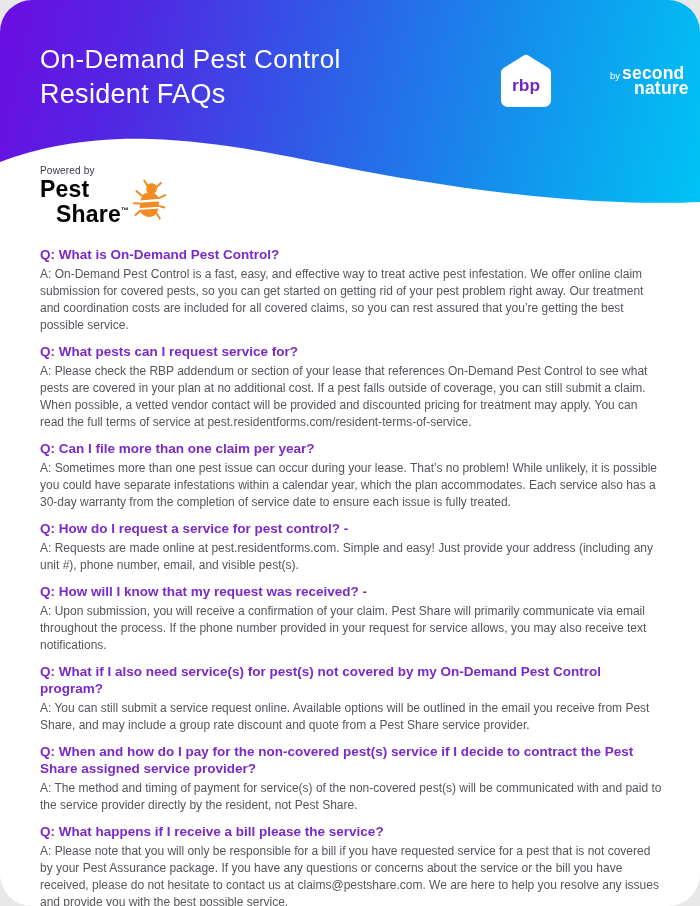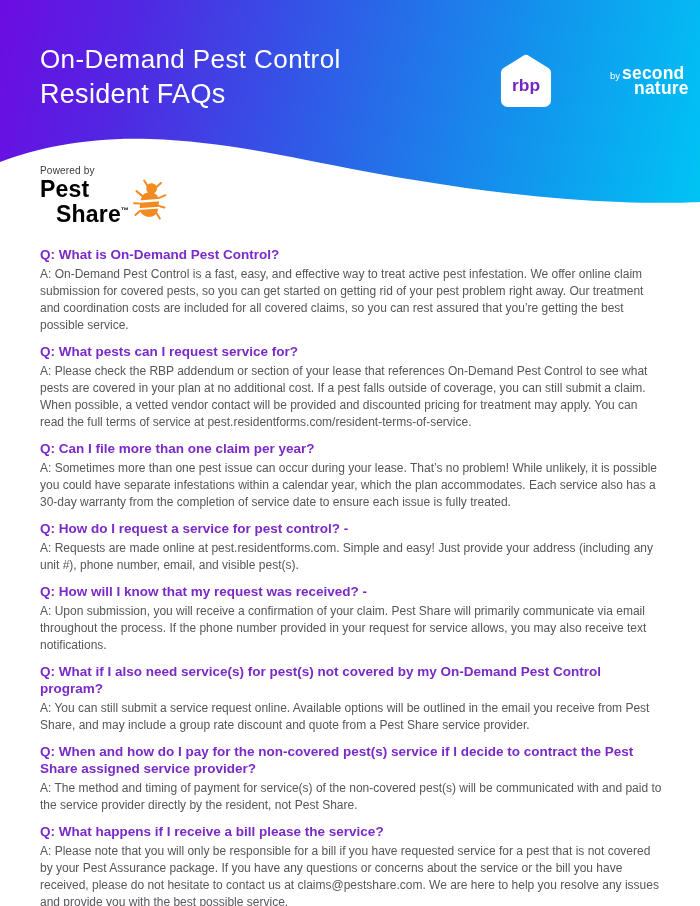--- a/index.html
+++ b/index.html
@@ -1,19 +1,19 @@
 <!DOCTYPE html>
 <html><head>
 <meta charset="utf-8">
 <style>
   html,body { margin:0; padding:0; }
   body { background:#e8e8e8; font-family:"Liberation Sans", sans-serif; }
   .page {
     position:relative; width:700px; height:906px; margin:0 auto;
-    background:#ffffff; overflow:hidden;
+    background:#ffffff; overflow:hidden;border-radius:32px;
   }
 
   
   .header {
     position:absolute; top:0; left:0; width:700px; height:210px;
     background:linear-gradient(102deg,#6C0CE2 0%,#5226E2 18%,#3355E6 42%,#1490EC 72%,#00C4F4 100%);
   }
   .wave { position:absolute; bottom:0; left:0; display:block; }
   .header-titles { position:absolute; left:40px; top:42px; color:#ffffff; }
   .title-line1 { font-size:26px; font-weight:400; letter-spacing:0.4px; line-height:34px; }

